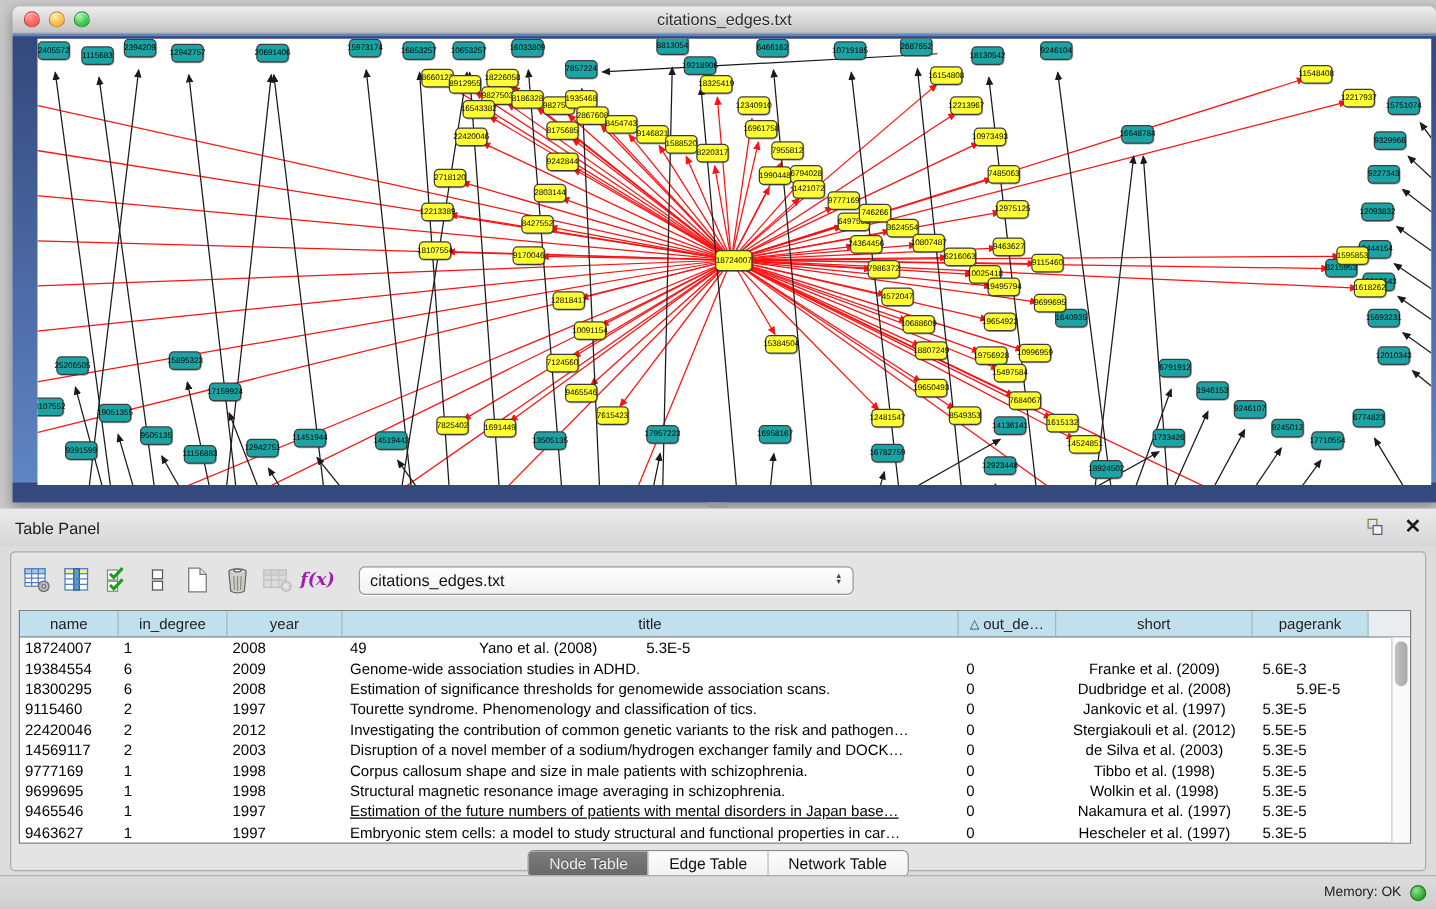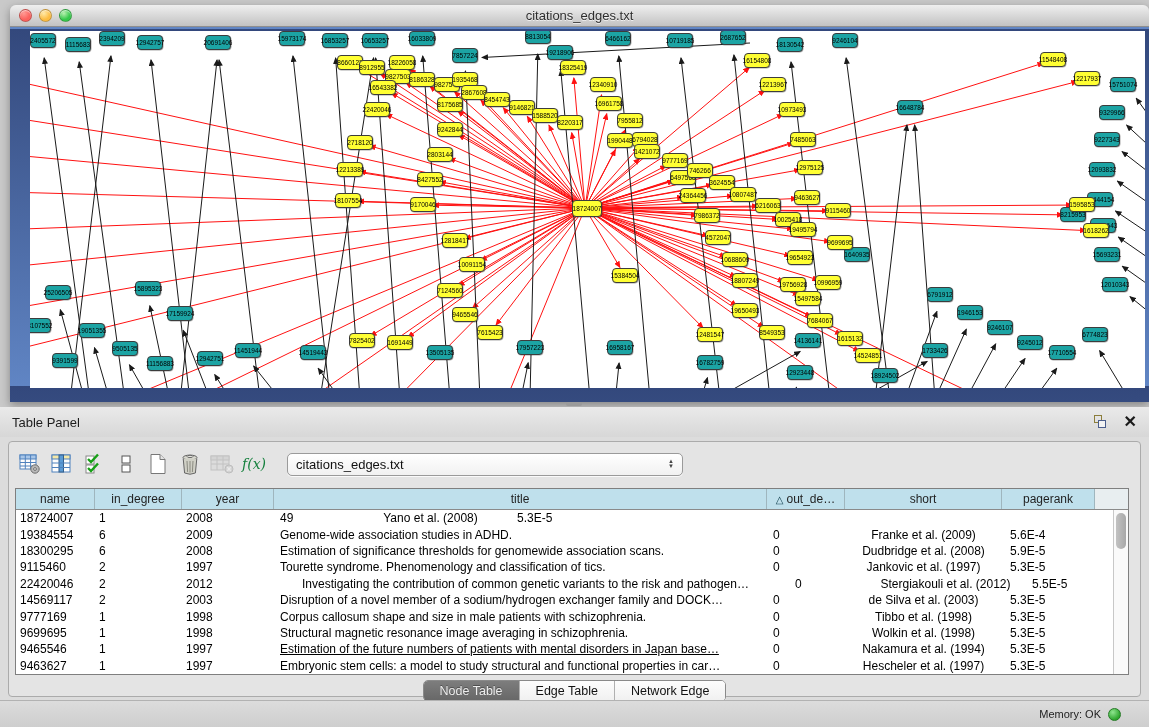--- a/index.html
+++ b/index.html
@@ -52,22 +52,22 @@
   .float-btn .sq2 { position:absolute; left:6px; top:6px; width:8px; height:8px;
     border:1.4px solid #4a5d8b; background:#f2f2f2; }
   .close-btn { font-size:16px; font-weight:bold; color:#1a1a1a; cursor:pointer; line-height:16px; }
 
   .tp-body { position:absolute; left:8px; top:34px; width:1133px; height:256px;
     background:#e4e4e4; border:1px solid #ababab; border-radius:4px; }
   .toolbar { height:44px; display:flex; align-items:center; padding-left:8px; }
   .tb-icon { width:26px; height:26px; margin-right:6px; display:flex; align-items:center;
     justify-content:center; cursor:pointer; }
   .tb-icon.disabled { opacity:.45; cursor:default; }
-  .fx { font-family:"DejaVu Serif",serif; font-style:italic; font-weight:normal;
-    font-size:14px; color:#15803d; }
+  .fx { font-family:"DejaVu Serif",serif; font-style:italic; font-weight:bold;
+    font-size:14px; color:#a21caf; }
   .combo { margin-left:14px; width:396px; height:23px; background:linear-gradient(#ffffff,#f1f1f1);
     border:1px solid #9a9a9a; border-radius:5px; display:flex; align-items:center;
     padding:0 8px; cursor:pointer; box-shadow:0 1px 0 rgba(255,255,255,.8); }
   .combo .val { flex:1; font-size:13px; color:#111; }
   .combo .arrows { display:flex; flex-direction:column; font-size:6px; color:#444; line-height:5px; }
 
   .grid-wrap { position:absolute; left:6px; top:46px; width:1114px; height:187px;
     background:#ffffff; border:1px solid #7f7f7f; display:flex; flex-direction:column; }
   .hdr-row { display:flex; height:21px; background:#bfe0ec; border-bottom:1px solid #8a8a8a; flex:none; }
   .hdr-cell { font-size:12px; color:#1f1f1f; display:flex; align-items:center;
@@ -88,21 +88,21 @@
     background:#fcfcfc; box-shadow:0 1px 1px rgba(255,255,255,.7); }
   .seg-btn { font-size:12.5px; padding:3px 16px; color:#111; cursor:pointer;
     background:linear-gradient(#fdfdfd,#f0f0f0); border-right:1px solid #b0b0b0; }
   .seg-btn:last-child { border-right:none; }
   .seg-btn.active { background:linear-gradient(#7d7d7d,#676767); color:#ededed;
     text-shadow:0 -1px 0 rgba(0,0,0,.35);text-align:center; }
 
   
   .statusbar { position:absolute; left:0; top:700px; width:1149px; height:27px;
     background:linear-gradient(#dcdcdc,#cecece); border-top:1px solid #b2b2b2;
-    display:flex; align-items:center; justify-content:flex-end; padding-right:28px; }
+    display:flex; align-items:center; justify-content:flex-end; padding-right:8px; }
   .mem-label { font-size:11px; color:#222; margin-right:7px; }
   .mem-dot { width:13px; height:13px; border-radius:50%; border:1px solid #247a24;
     background:radial-gradient(circle at 35% 30%, #8fe58f, #2ea62e 70%); }
 </style>
 </head>
 <body>
 
 <div class="net-window">
   <div class="titlebar">
     <div class="traffic">
@@ -763,45 +763,45 @@
             <div class="dcell" style="width: 157px; justify-content: center;">Yano et al. (2008)</div>
             <div class="dcell" style="width: 93px; padding-left: 8px;">5.3E-5</div>
           </div>
           <div class="drow">
             <div class="dcell" style="width: 79px; padding-left: 4px;">19384554</div>
             <div class="dcell" style="width: 87px; padding-left: 4px;">6</div>
             <div class="dcell" style="width: 92px; padding-left: 4px;">2009</div>
             <div class="dcell" style="width: 493px; padding-left: 6px;">Genome-wide association studies in ADHD.</div>
             <div class="dcell" style="width: 78px; padding-left: 6px;">0</div>
             <div class="dcell" style="width: 157px; justify-content: center;">Franke et al. (2009)</div>
-            <div class="dcell" style="width: 93px; padding-left: 8px;">5.6E-4</div>
+            <div class="dcell" style="width: 93px; padding-left: 8px;">5.6E-3</div>
           </div>
           <div class="drow">
             <div class="dcell" style="width: 79px; padding-left: 4px;">18300295</div>
             <div class="dcell" style="width: 87px; padding-left: 4px;">6</div>
             <div class="dcell" style="width: 92px; padding-left: 4px;">2008</div>
             <div class="dcell" style="width: 493px; padding-left: 6px;">Estimation of significance thresholds for genomewide association scans.</div>
             <div class="dcell" style="width: 78px; padding-left: 6px;">0</div>
             <div class="dcell" style="width: 157px; justify-content: center;">Dudbridge et al. (2008)</div>
-            <div class="dcell" style="width: 93px; padding-left: 8px;">5.9E-5</div>
+            <div class="dcell" style="width: 93px; padding-left: 8px; margin-left: 27px;">5.9E-5</div>
           </div>
           <div class="drow">
             <div class="dcell" style="width: 79px; padding-left: 4px;">9115460</div>
             <div class="dcell" style="width: 87px; padding-left: 4px;">2</div>
             <div class="dcell" style="width: 92px; padding-left: 4px;">1997</div>
             <div class="dcell" style="width: 493px; padding-left: 6px;">Tourette syndrome. Phenomenology and classification of tics.</div>
             <div class="dcell" style="width: 78px; padding-left: 6px;">0</div>
             <div class="dcell" style="width: 157px; justify-content: center;">Jankovic et al. (1997)</div>
             <div class="dcell" style="width: 93px; padding-left: 8px;">5.3E-5</div>
           </div>
           <div class="drow">
             <div class="dcell" style="width: 79px; padding-left: 4px;">22420046</div>
             <div class="dcell" style="width: 87px; padding-left: 4px;">2</div>
             <div class="dcell" style="width: 92px; padding-left: 4px;">2012</div>
-            <div class="dcell" style="width: 493px; padding-left: 6px; margin-left: 22px;">Investigating the contribution of common genetic variants to the risk and pathogen…</div>
+            <div class="dcell" style="width: 493px; padding-left: 6px;">Investigating the contribution of common genetic variants to the risk and pathogen…</div>
             <div class="dcell" style="width: 78px; padding-left: 6px;">0</div>
             <div class="dcell" style="width: 157px; justify-content: center;">Stergiakouli et al. (2012)</div>
             <div class="dcell" style="width: 93px; padding-left: 8px;">5.5E-5</div>
           </div>
           <div class="drow">
             <div class="dcell" style="width: 79px; padding-left: 4px;">14569117</div>
             <div class="dcell" style="width: 87px; padding-left: 4px;">2</div>
             <div class="dcell" style="width: 92px; padding-left: 4px;">2003</div>
             <div class="dcell" style="width: 493px; padding-left: 6px;">Disruption of a novel member of a sodium/hydrogen exchanger family and DOCK…</div>
             <div class="dcell" style="width: 78px; padding-left: 6px;">0</div>
@@ -825,21 +825,21 @@
             <div class="dcell" style="width: 78px; padding-left: 6px;">0</div>
             <div class="dcell" style="width: 157px; justify-content: center;">Wolkin et al. (1998)</div>
             <div class="dcell" style="width: 93px; padding-left: 8px;">5.3E-5</div>
           </div>
           <div class="drow">
             <div class="dcell" style="width: 79px; padding-left: 4px;">9465546</div>
             <div class="dcell" style="width: 87px; padding-left: 4px;">1</div>
             <div class="dcell" style="width: 92px; padding-left: 4px;">1997</div>
             <div class="dcell" style="width: 493px; padding-left: 6px; text-decoration: underline;">Estimation of the future numbers of patients with mental disorders in Japan base…</div>
             <div class="dcell" style="width: 78px; padding-left: 6px;">0</div>
-            <div class="dcell" style="width: 157px; justify-content: center;">Nakamura et al. (1994)</div>
+            <div class="dcell" style="width: 157px; justify-content: center;">Nakamura et al. (1997)</div>
             <div class="dcell" style="width: 93px; padding-left: 8px;">5.3E-5</div>
           </div>
           <div class="drow">
             <div class="dcell" style="width: 79px; padding-left: 4px;">9463627</div>
             <div class="dcell" style="width: 87px; padding-left: 4px;">1</div>
             <div class="dcell" style="width: 92px; padding-left: 4px;">1997</div>
             <div class="dcell" style="width: 493px; padding-left: 6px;">Embryonic stem cells: a model to study structural and functional properties in car…</div>
             <div class="dcell" style="width: 78px; padding-left: 6px;">0</div>
             <div class="dcell" style="width: 157px; justify-content: center;">Hescheler et al. (1997)</div>
             <div class="dcell" style="width: 93px; padding-left: 8px;">5.3E-5</div>
@@ -847,21 +847,21 @@
         </div>
       <div class="vscroll">
         <div class="vthumb"></div>
       </div>
     </div>
 
     <div class="tabbar">
       <div class="seg" id="segTabs">
           <div class="seg-btn active">Node Table</div>
           <div class="seg-btn">Edge Table</div>
-          <div class="seg-btn">Network Edge</div>
+          <div class="seg-btn">Network Table</div>
         </div>
     </div>
   </div>
 </div>
 
 <div class="statusbar">
   <span class="mem-label">Memory: OK</span>
   <span class="mem-dot"></span>
 </div>
 

